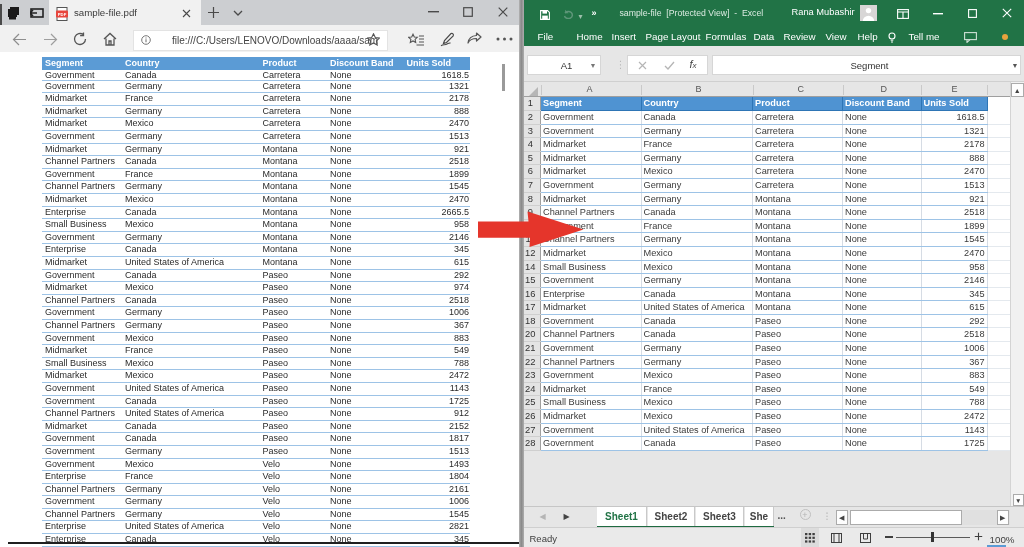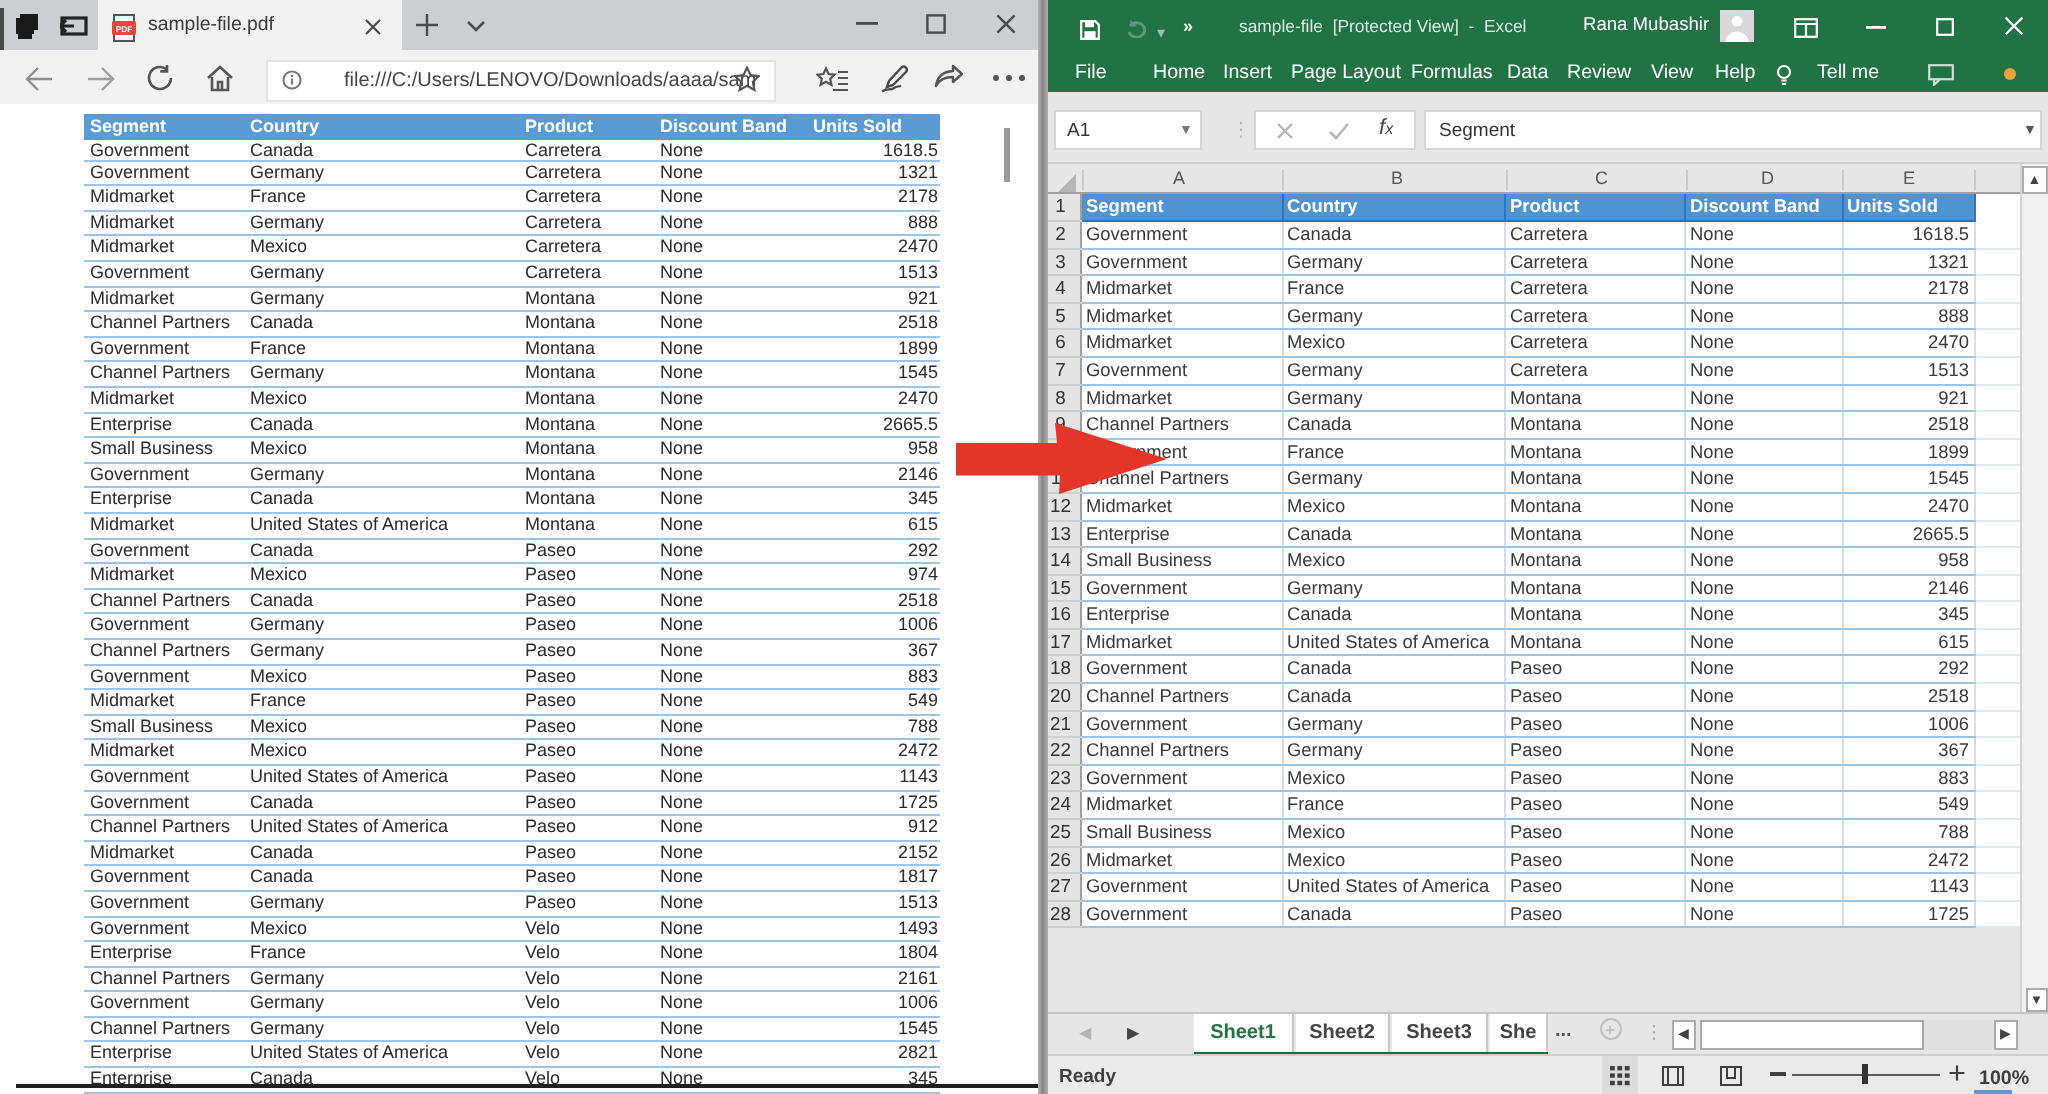--- a/index.html
+++ b/index.html
@@ -30,21 +30,21 @@
 
 
 #excel { left:523.5px; top:0; width:500.5px; height:547px; background:#e6e6e6; overflow:hidden; }
 #green { left:0; top:0; width:500.5px; height:46.4px; background:#217346; }
 #title { left:96px; top:7.5px; font-size:8.7px; color:#dcebe2; }
 #user { left:268px; top:7px; font-size:9.3px; color:#fff; }
 #avatar { left:336px; top:4.5px; width:17px; height:16px; background:#d8d6d6; }
 #menurow { left:0; top:29px; width:500.5px; height:17px; }
 .menu { position:absolute; top:2px; color:#fff; font-size:9.8px; white-space:nowrap;text-align:center; }
 
-#fbar { left:0; top:46.4px; width:500.5px; height:35.6px; background:#e6e6e6; border-bottom:1px solid #d0d0d0; }
+#fbar { left:0; top:46.4px; width:500.5px; height:35.6px; background:#e6e6e6; border-bottom:1px solid #d0d0d0;text-align:center; }
 #namebox { left:3px; top:9px; width:74px; height:19.7px; background:#fff; border:1px solid #d6d6d6; font-size:9.5px; color:#333; line-height:20px; padding-left:6px; }
 #fxbox { left:188px; top:9px; width:309px; height:19.7px; background:#fff; border:1px solid #d6d6d6; font-size:9.5px; color:#333; line-height:20px; padding-left:7px; }
 
 
 #colhdr { left:0; top:82px; width:486px; height:15.4px; background:#e6e6e6; }
 .ch { position:absolute; top:2px; font-size:9px; color:#555; }
 .chline { position:absolute; top:3px; height:10px; width:1px; background:#c9c9c9; }
 
 
 #grid { left:0; top:97.4px; border-collapse:collapse; table-layout:fixed; font-size:9.2px; color:#3a3a3a; background:#fff; }
@@ -59,21 +59,21 @@
 
 #vscroll { left:486px; top:82px; width:14.5px; height:423.5px; background:#f1f1f1; border-left:1px solid #d4d4d4; }
 .sbtn { position:absolute; background:#fdfdfd; border:1px solid #ababab; width:12.5px; height:14px; color:#444; text-align:center; }
 
 
 #sheetbar { left:0; top:505.5px; width:500.5px; height:21.8px; background:#e6e6e6; border-top:1px solid #c6c6c6; }
 .stab { position:absolute; top:0; height:21.6px; background:#fff; border-right:1px solid #c9c9c9; font-size:10px; font-weight:bold; color:#444; text-align:center; line-height:20px; }
 #sheetgreenline { position:absolute; top:19.6px; height:2px; background:#1e6b41; }
 
 
-#statusbar { left:0; top:527.3px; width:500.5px; height:19.7px; background:#eaeaea; border-top:1px solid #cfcfcf; font-size:9.5px; color:#3f3f3f;font-weight:bold; }
+#statusbar { left:0; top:527.3px; width:500.5px; height:19.7px; background:#eaeaea; border-top:1px solid #cfcfcf; font-size:9.5px; color:#3f3f3f; }
 
 
 #arrow { left:0; top:0; width:1024px; height:547px; pointer-events:none; }
 </style></head>
 <body>
 <div id="root">
 
 <div id="edge" class="abs">
   <div id="tabbar" class="abs">
     <div class="abs" style="left:0;top:4px;width:2px;height:21px;background:#4a4a4a"></div>
@@ -640,29 +640,20 @@
             <td class="num">1545</td>
             <td class="fcol"></td>
           </tr>
 <tr>
             <td class="gut">12</td>
             <td>Midmarket</td>
             <td>Mexico</td>
             <td>Montana</td>
             <td>None</td>
             <td class="num">2470</td>
-            <td class="fcol"></td>
-          </tr>
-<tr>
-            <td class="gut">13</td>
-            <td>Enterprise</td>
-            <td>Canada</td>
-            <td>Montana</td>
-            <td>None</td>
-            <td class="num">2665.5</td>
             <td class="fcol"></td>
           </tr>
 <tr>
             <td class="gut">14</td>
             <td>Small Business</td>
             <td>Mexico</td>
             <td>Montana</td>
             <td>None</td>
             <td class="num">958</td>
             <td class="fcol"></td>

